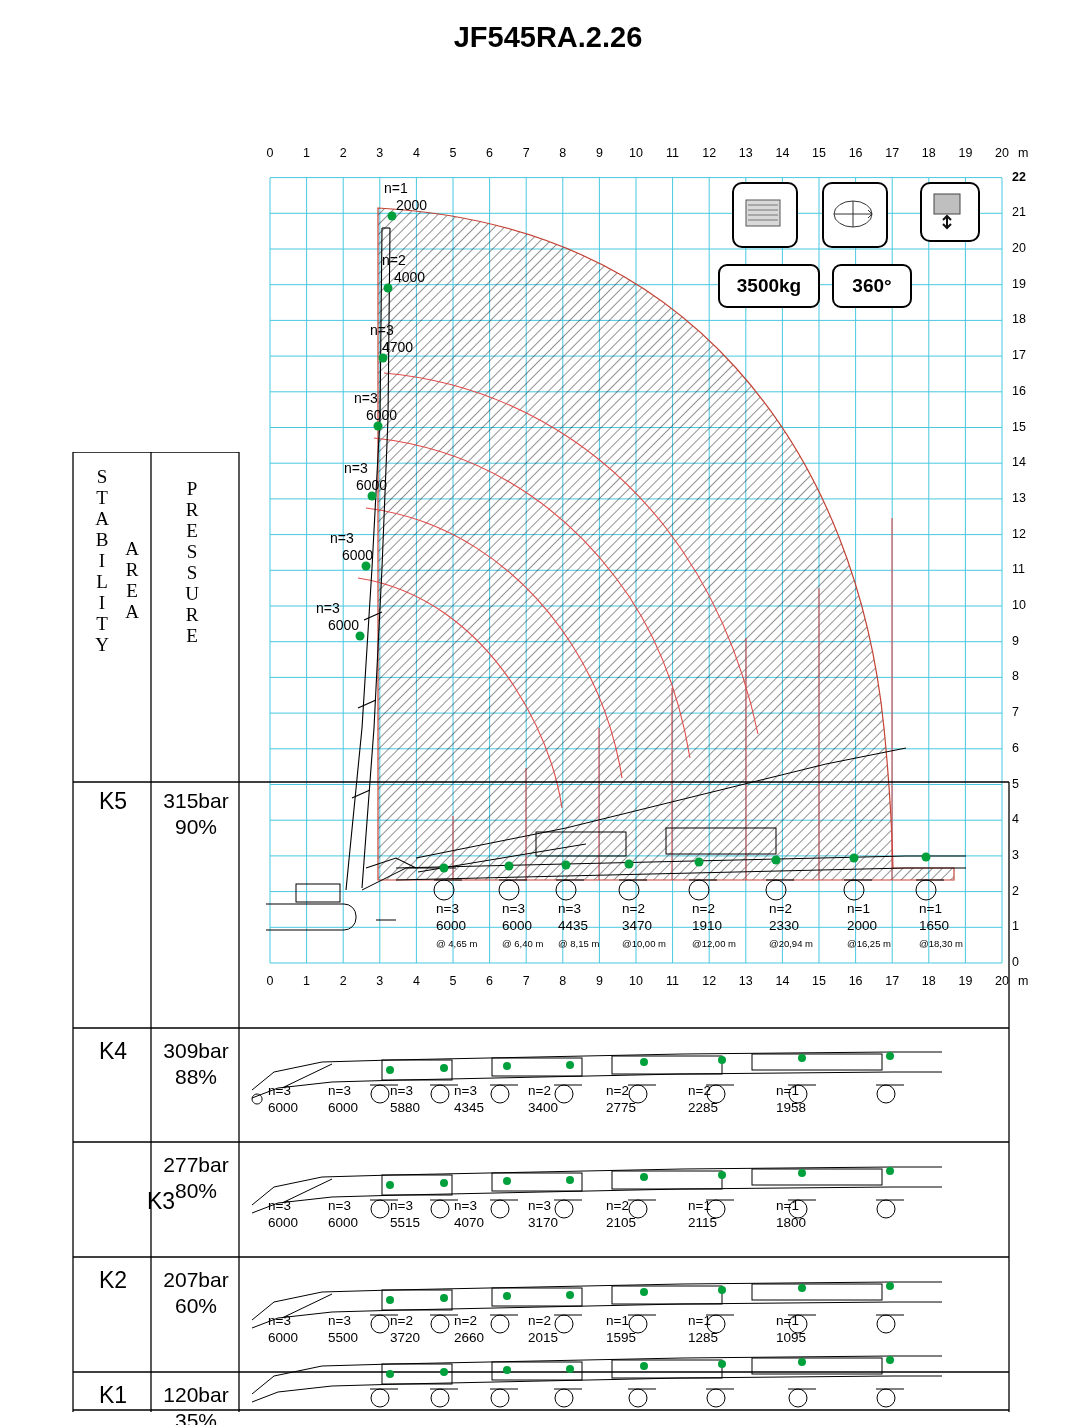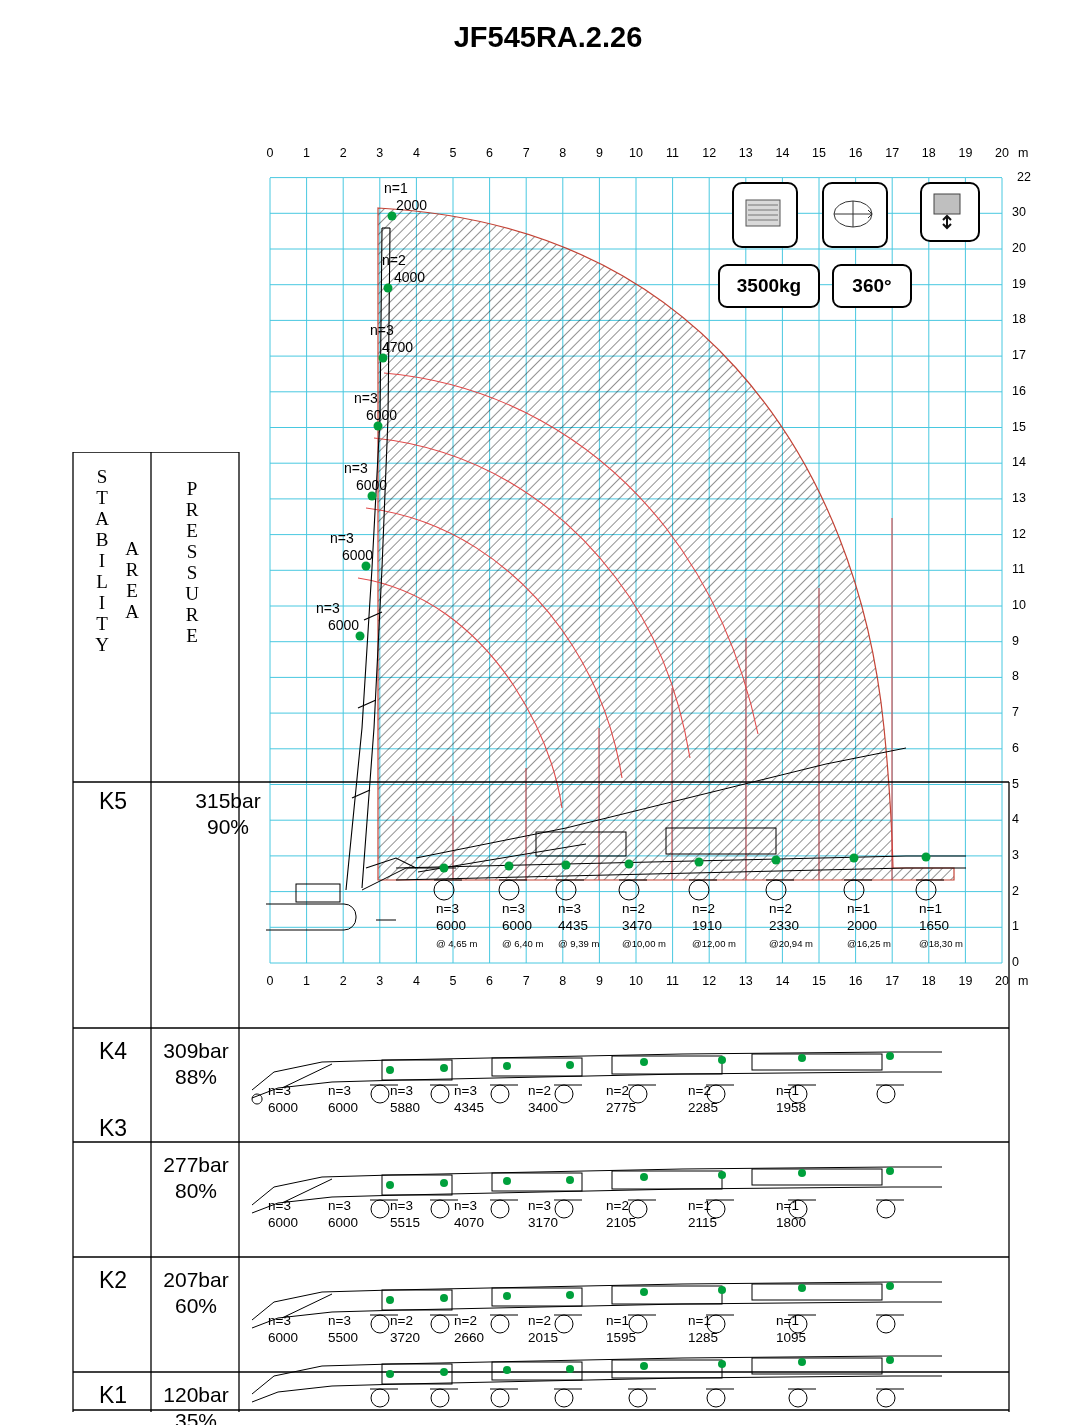--- a/index.html
+++ b/index.html
@@ -144,22 +144,22 @@
       <div class="axis-lbl" style="left: 746px; top: 394.3px; text-align: left;">11</div>
       <div class="axis-lbl" style="left: 746px; top: 358.6px; text-align: left;">12</div>
       <div class="axis-lbl" style="left: 746px; top: 322.9px; text-align: left;">13</div>
       <div class="axis-lbl" style="left: 746px; top: 287.2px; text-align: left;">14</div>
       <div class="axis-lbl" style="left: 746px; top: 251.5px; text-align: left;">15</div>
       <div class="axis-lbl" style="left: 746px; top: 215.8px; text-align: left;">16</div>
       <div class="axis-lbl" style="left: 746px; top: 180.1px; text-align: left;">17</div>
       <div class="axis-lbl" style="left: 746px; top: 144.4px; text-align: left;">18</div>
       <div class="axis-lbl" style="left: 746px; top: 108.7px; text-align: left;">19</div>
       <div class="axis-lbl" style="left: 746px; top: 73px; text-align: left;">20</div>
-      <div class="axis-lbl" style="left: 746px; top: 37.3px; text-align: left;">30</div>
-      <div class="axis-lbl" style="left: 746px; top: 1.6px; text-align: center;">22</div>
+      <div class="axis-lbl" style="left: 746px; top: 37.3px; text-align: left;">21</div>
+      <div class="axis-lbl" style="left: 746px; top: 1.6px; text-align: left; font-weight: bold;">22</div>
     </div>
 
   <svg width="744" height="800" viewBox="0 0 744 800">
     <defs>
       <pattern id="hatch" width="7" height="7" patternUnits="userSpaceOnUse" patternTransform="rotate(45)">
         <line x1="0" y1="0" x2="0" y2="7" stroke="#000" stroke-width="0.9"></line>
       </pattern>
       <clipPath id="envclip">
         <path d="M110,30 C300,40 470,120 570,270 C650,390 680,540 686,690 L110,690 Z"></path>
       </clipPath>
@@ -346,21 +346,21 @@
       </div>
       <div class="pt-lbl" style="left: 50px; top: 432px;">
         <span class="l1">n=3</span>
         <span class="l2">6000</span>
       </div>
     </div>
 
   <div id="hlabels">
       <div class="bot-lbl" style="left: 170px; top: 732px;"><span>n=3</span><br><span>6000</span><br><span class="at">@ 4,65 m</span></div>
       <div class="bot-lbl" style="left: 236px; top: 732px;"><span>n=3</span><br><span>6000</span><br><span class="at">@ 6,40 m</span></div>
-      <div class="bot-lbl" style="left: 292px; top: 732px;"><span>n=3</span><br><span>4435</span><br><span class="at">@ 9,39 m</span></div>
+      <div class="bot-lbl" style="left: 292px; top: 732px;"><span>n=3</span><br><span>4435</span><br><span class="at">@ 8,15 m</span></div>
       <div class="bot-lbl" style="left: 356px; top: 732px;"><span>n=2</span><br><span>3470</span><br><span class="at">@10,00 m</span></div>
       <div class="bot-lbl" style="left: 426px; top: 732px;"><span>n=2</span><br><span>1910</span><br><span class="at">@12,00 m</span></div>
       <div class="bot-lbl" style="left: 503px; top: 732px;"><span>n=2</span><br><span>2330</span><br><span class="at">@20,94 m</span></div>
       <div class="bot-lbl" style="left: 581px; top: 732px;"><span>n=1</span><br><span>2000</span><br><span class="at">@16,25 m</span></div>
       <div class="bot-lbl" style="left: 653px; top: 732px;"><span>n=1</span><br><span>1650</span><br><span class="at">@18,30 m</span></div>
     </div>
 
   <div class="icbox" style="left:466px;top:14px;width:62px;height:62px;">
     <svg width="58" height="58" viewBox="0 0 58 58">
       <rect x="12" y="16" width="34" height="26" fill="#d9d9d9" stroke="#555"></rect>
@@ -599,38 +599,38 @@
       <div>E</div>
       <div>S</div>
       <div>S</div>
       <div>U</div>
       <div>R</div>
       <div>E</div>
     </div>
 
   <div id="rowcells">
       <div class="k-cell" style="left: 2px; top: 336px;">K5</div>
-      <div class="p-cell" style="left: 80px; top: 336px; margin-left: 32px;">
+      <div class="p-cell" style="left: 80px; top: 336px;">
         <div>315bar</div>
         <div>90%</div>
       </div>
       <div class="k-cell" style="left: 2px; top: 586px;">K4</div>
       <div class="p-cell" style="left: 80px; top: 586px;">
         <div>309bar</div>
         <div>88%</div>
       </div>
       <div class="row-lbl" style="left: 196px; top: 630px;"><span>n=3</span><br><span>6000</span></div>
       <div class="row-lbl" style="left: 256px; top: 630px;"><span>n=3</span><br><span>6000</span></div>
       <div class="row-lbl" style="left: 318px; top: 630px;"><span>n=3</span><br><span>5880</span></div>
       <div class="row-lbl" style="left: 382px; top: 630px;"><span>n=3</span><br><span>4345</span></div>
       <div class="row-lbl" style="left: 456px; top: 630px;"><span>n=2</span><br><span>3400</span></div>
       <div class="row-lbl" style="left: 534px; top: 630px;"><span>n=2</span><br><span>2775</span></div>
       <div class="row-lbl" style="left: 616px; top: 630px;"><span>n=2</span><br><span>2285</span></div>
       <div class="row-lbl" style="left: 704px; top: 630px;"><span>n=1</span><br><span>1958</span></div>
-      <div class="k-cell" style="left: 2px; top: 663px;">K3</div>
+      <div class="k-cell" style="left: 2px; top: 736px; padding-left: 48px;">K3</div>
       <div class="p-cell" style="left: 80px; top: 700px;">
         <div>277bar</div>
         <div>80%</div>
       </div>
       <div class="row-lbl" style="left: 196px; top: 745px;"><span>n=3</span><br><span>6000</span></div>
       <div class="row-lbl" style="left: 256px; top: 745px;"><span>n=3</span><br><span>6000</span></div>
       <div class="row-lbl" style="left: 318px; top: 745px;"><span>n=3</span><br><span>5515</span></div>
       <div class="row-lbl" style="left: 382px; top: 745px;"><span>n=3</span><br><span>4070</span></div>
       <div class="row-lbl" style="left: 456px; top: 745px;"><span>n=3</span><br><span>3170</span></div>
       <div class="row-lbl" style="left: 534px; top: 745px;"><span>n=2</span><br><span>2105</span></div>

